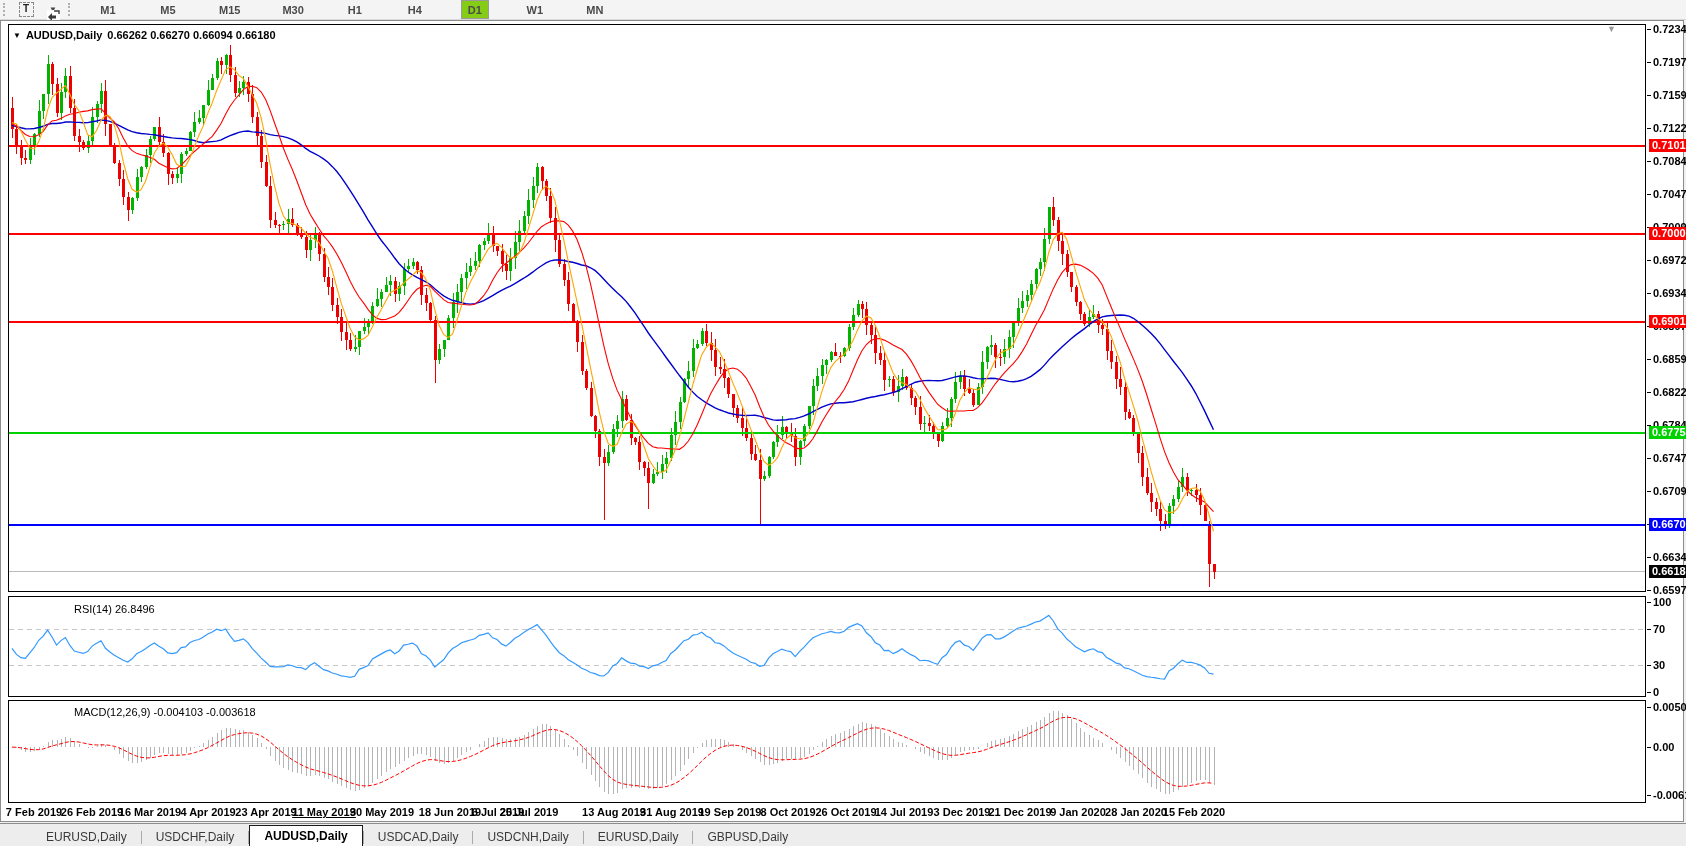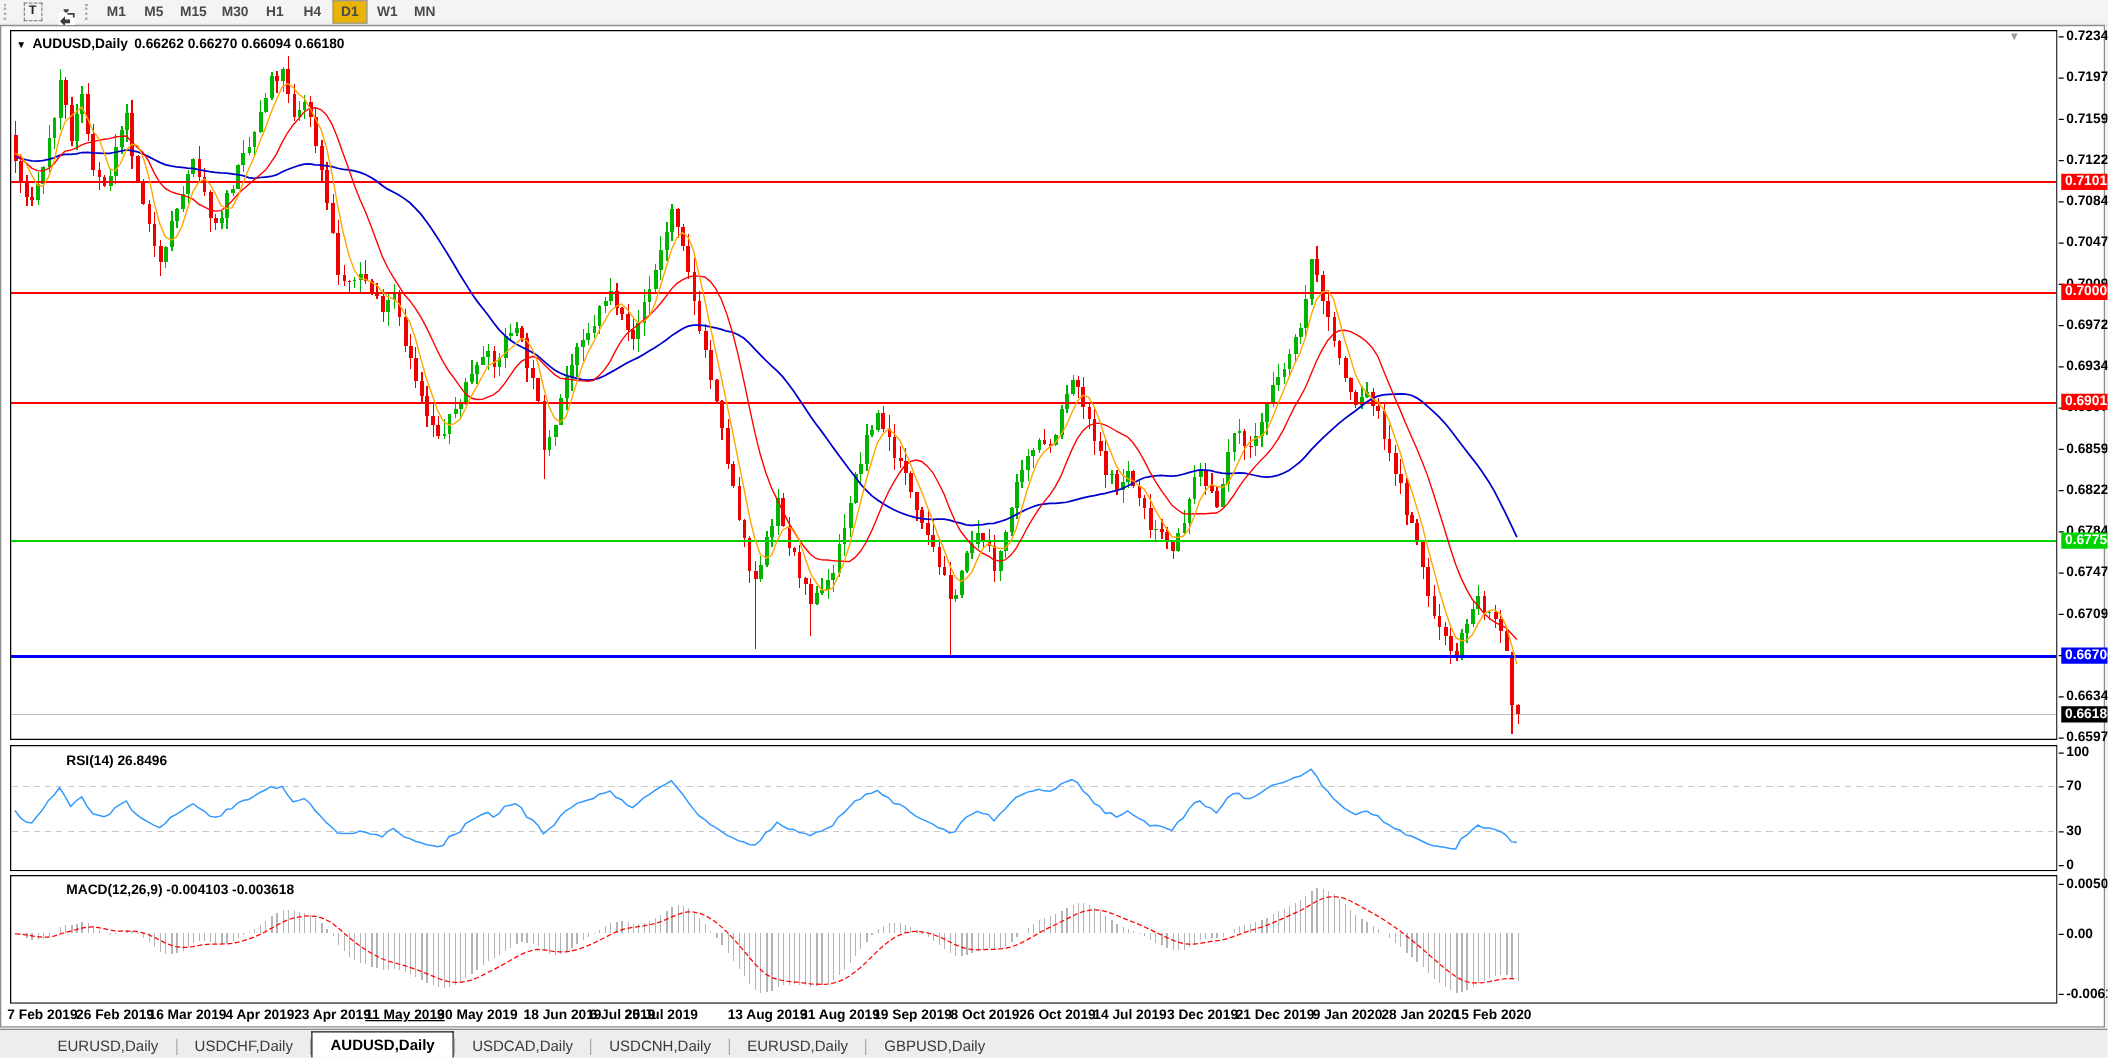--- a/index.html
+++ b/index.html
@@ -9,37 +9,37 @@
   
   #toolbar{position:absolute;left:0;top:0;width:1686px;height:19px;background:#f4f4f4;
     border-bottom:1px solid #d9d9d9;display:flex;align-items:center;}
   .grip{width:3px;height:13px;border-left:2px dotted #b0b0b0;margin:0 5px 0 3px;}
   .tbtn{height:17px;min-width:18px;display:flex;align-items:center;justify-content:center;
     padding:0 4px;color:#4a4a4a;font-size:11px;font-weight:700;cursor:default;}
   .ticon{font-size:11px;color:#333;}
   .ttool{border:1px dashed #8a8a8a;width:13px;height:13px;line-height:12px;text-align:center;
     font-size:10px;font-weight:700;color:#222;}
   .caret{font-size:8px;color:#444;margin-left:2px;}
-  .tf{margin:0 1px;border:1px solid transparent;}
-  .tf.active{background:#eab308;border:1px solid #9a9a9a;}
+  .tf{margin:0 16px;border:1px solid transparent;}
+  .tf.active{background:#84cc16;border:1px solid #9a9a9a;}
 
   
   #window{position:absolute;left:0;top:20px;width:1684px;height:802px;background:#ffffff;
     border:1px solid #8c8c8c;box-sizing:border-box;}
 
   svg{position:absolute;background:#fff;}
   #main-svg{left:7px;top:3px;}
   #rsi-svg{left:7px;top:575px;}
   #macd-svg{left:7px;top:679px;}
 
   #chart-title{position:absolute;left:12px;top:8px;font-size:11px;font-weight:700;color:#000;
     display:flex;align-items:center;gap:5px;white-space:nowrap;}
   #chart-title .dd{font-size:8px;color:#000;}
 
-  .panel-label{position:absolute;left:4px;font-size:11px;font-weight:700;color:#000;white-space:nowrap;padding-left:48px;}
+  .panel-label{position:absolute;left:25px;font-size:11px;font-weight:400;color:#000;white-space:nowrap;padding-left:48px;}
 
   .ptick{position:absolute;left:1652px;font-size:11px;font-weight:700;color:#000;height:13px;line-height:13px;}
   .ptick::before{content:'';position:absolute;left:-6px;top:6px;width:4px;height:1px;background:#000;}
   .badge{position:absolute;left:1648px;font-size:11px;font-weight:700;color:#fff;height:13px;
     line-height:13px;padding:0 3px;}
 
   .dlabel{position:absolute;top:785px;font-size:11px;font-weight:700;color:#000;transform:translateX(-50%);white-space:nowrap;}
 
   #shift-marker{position:absolute;left:1606px;top:3px;font-size:9px;color:#9a9a9a;}
 

